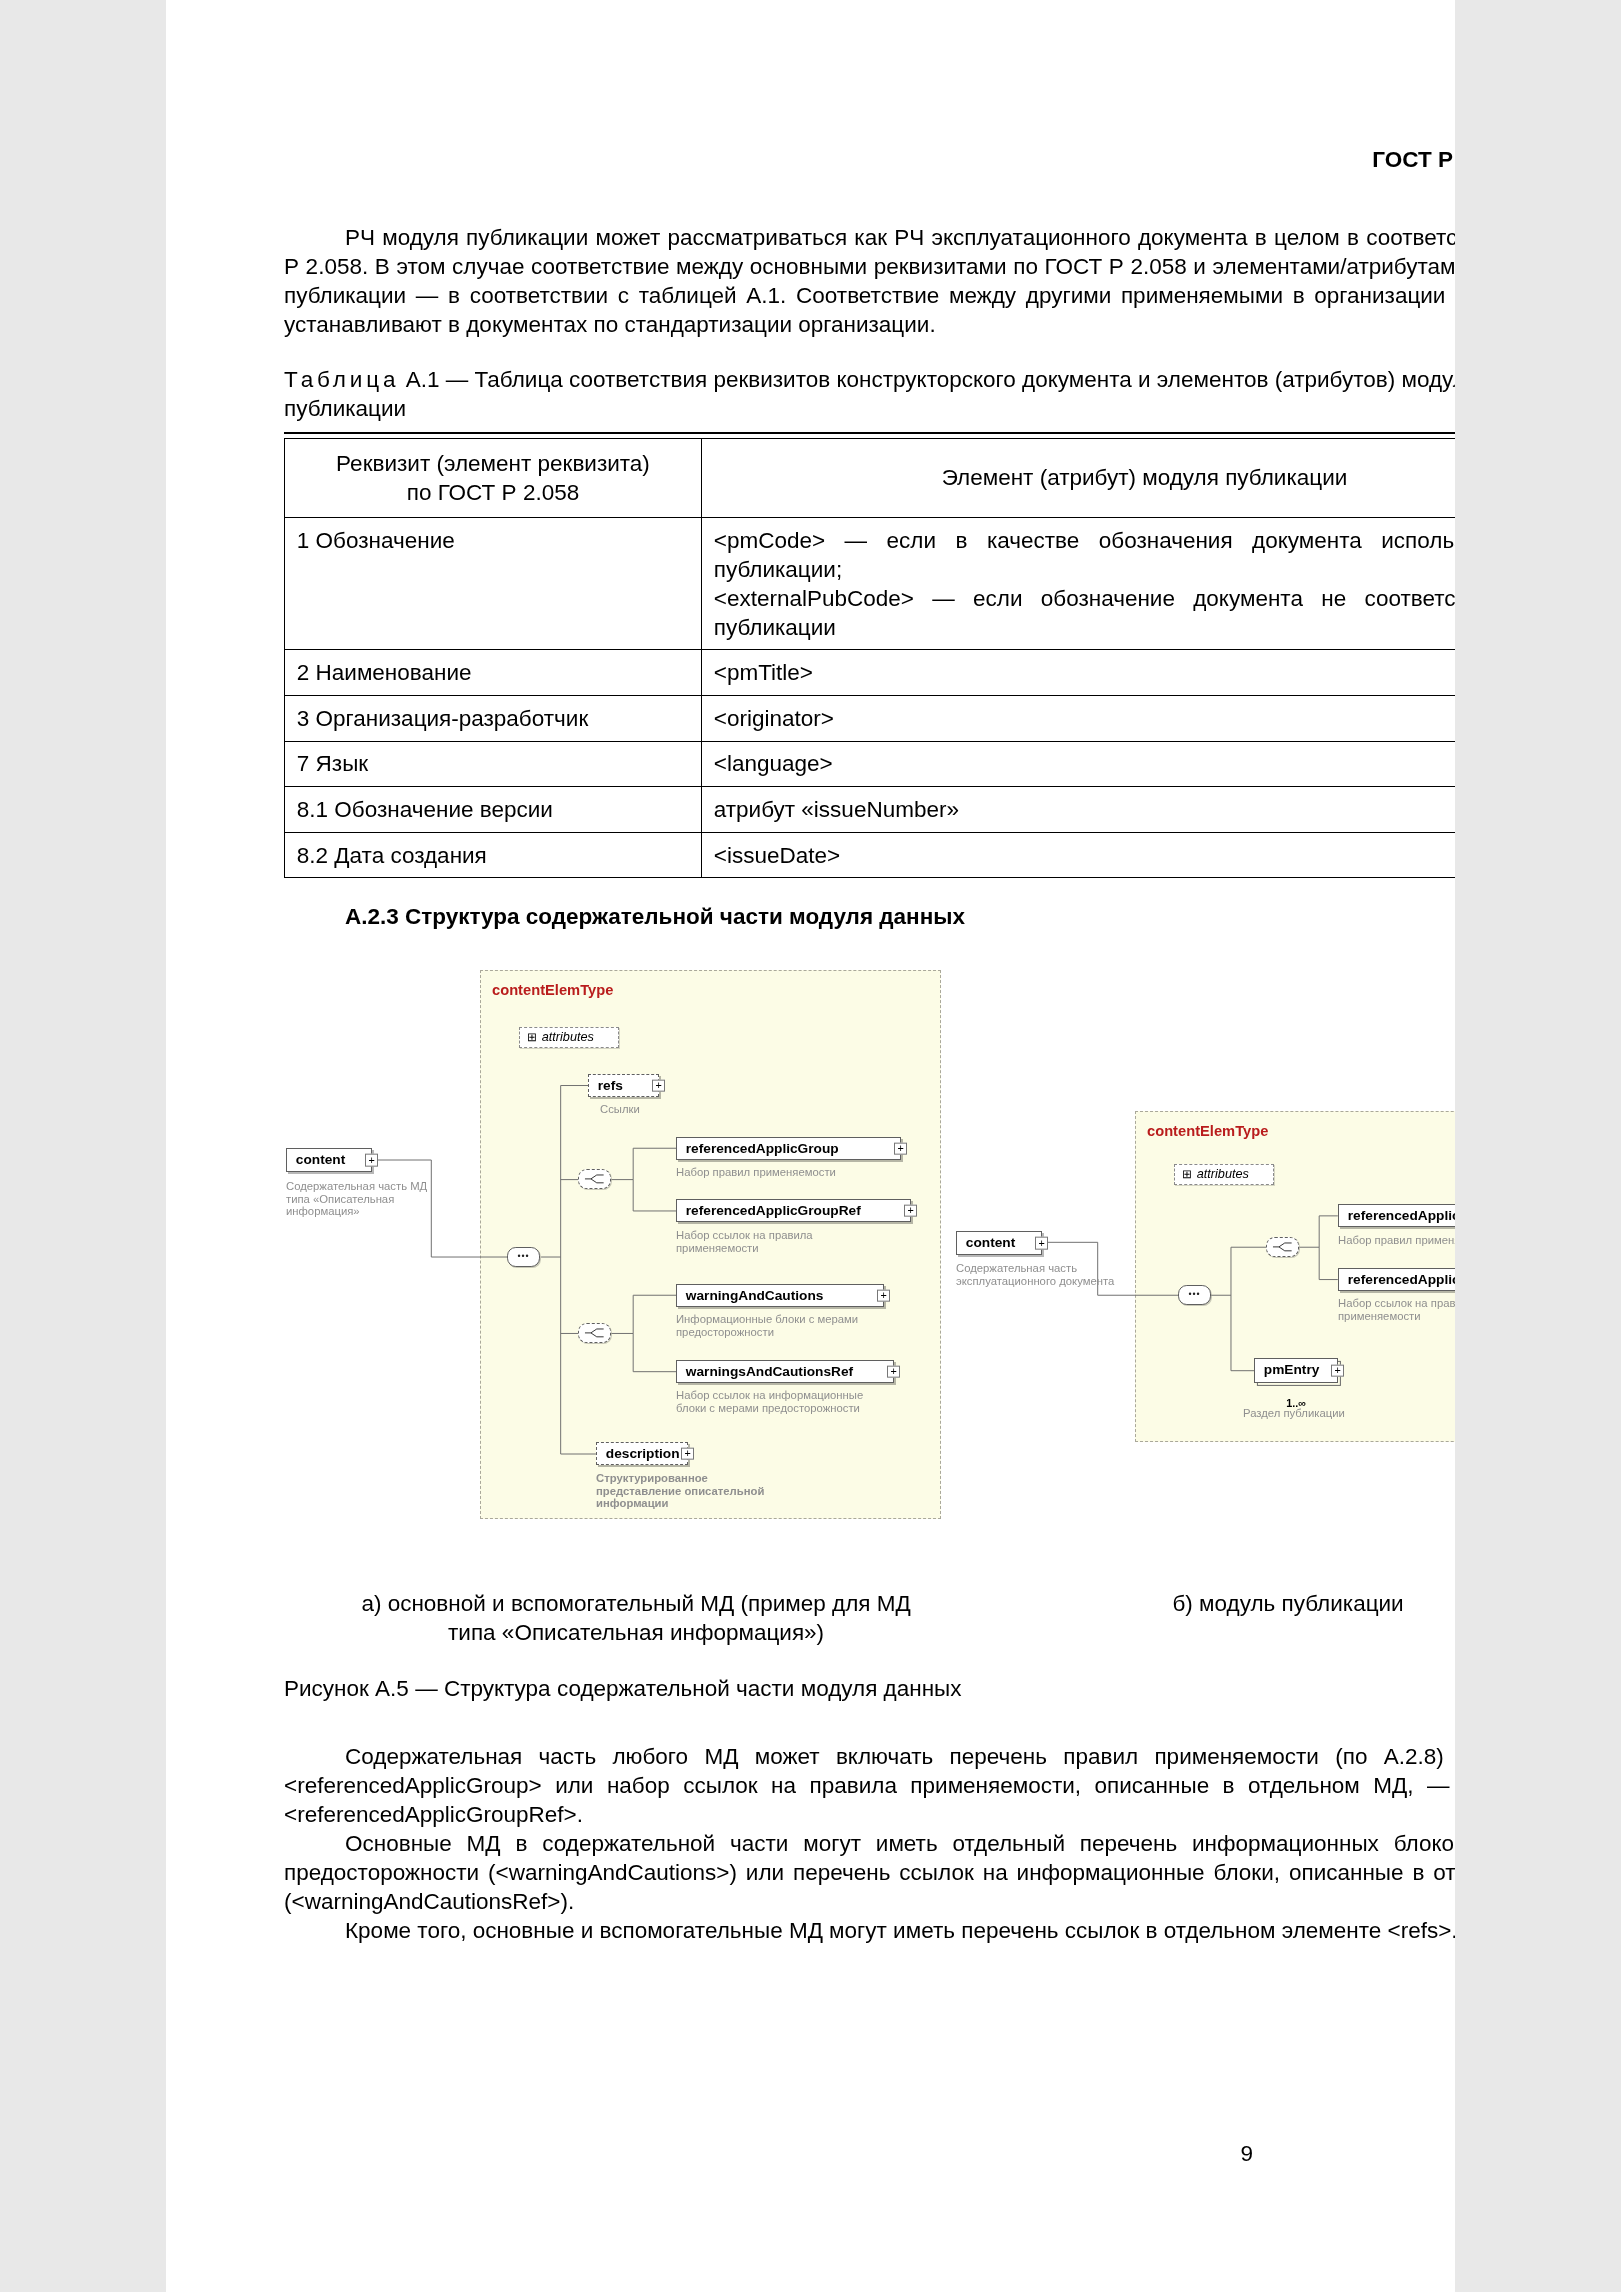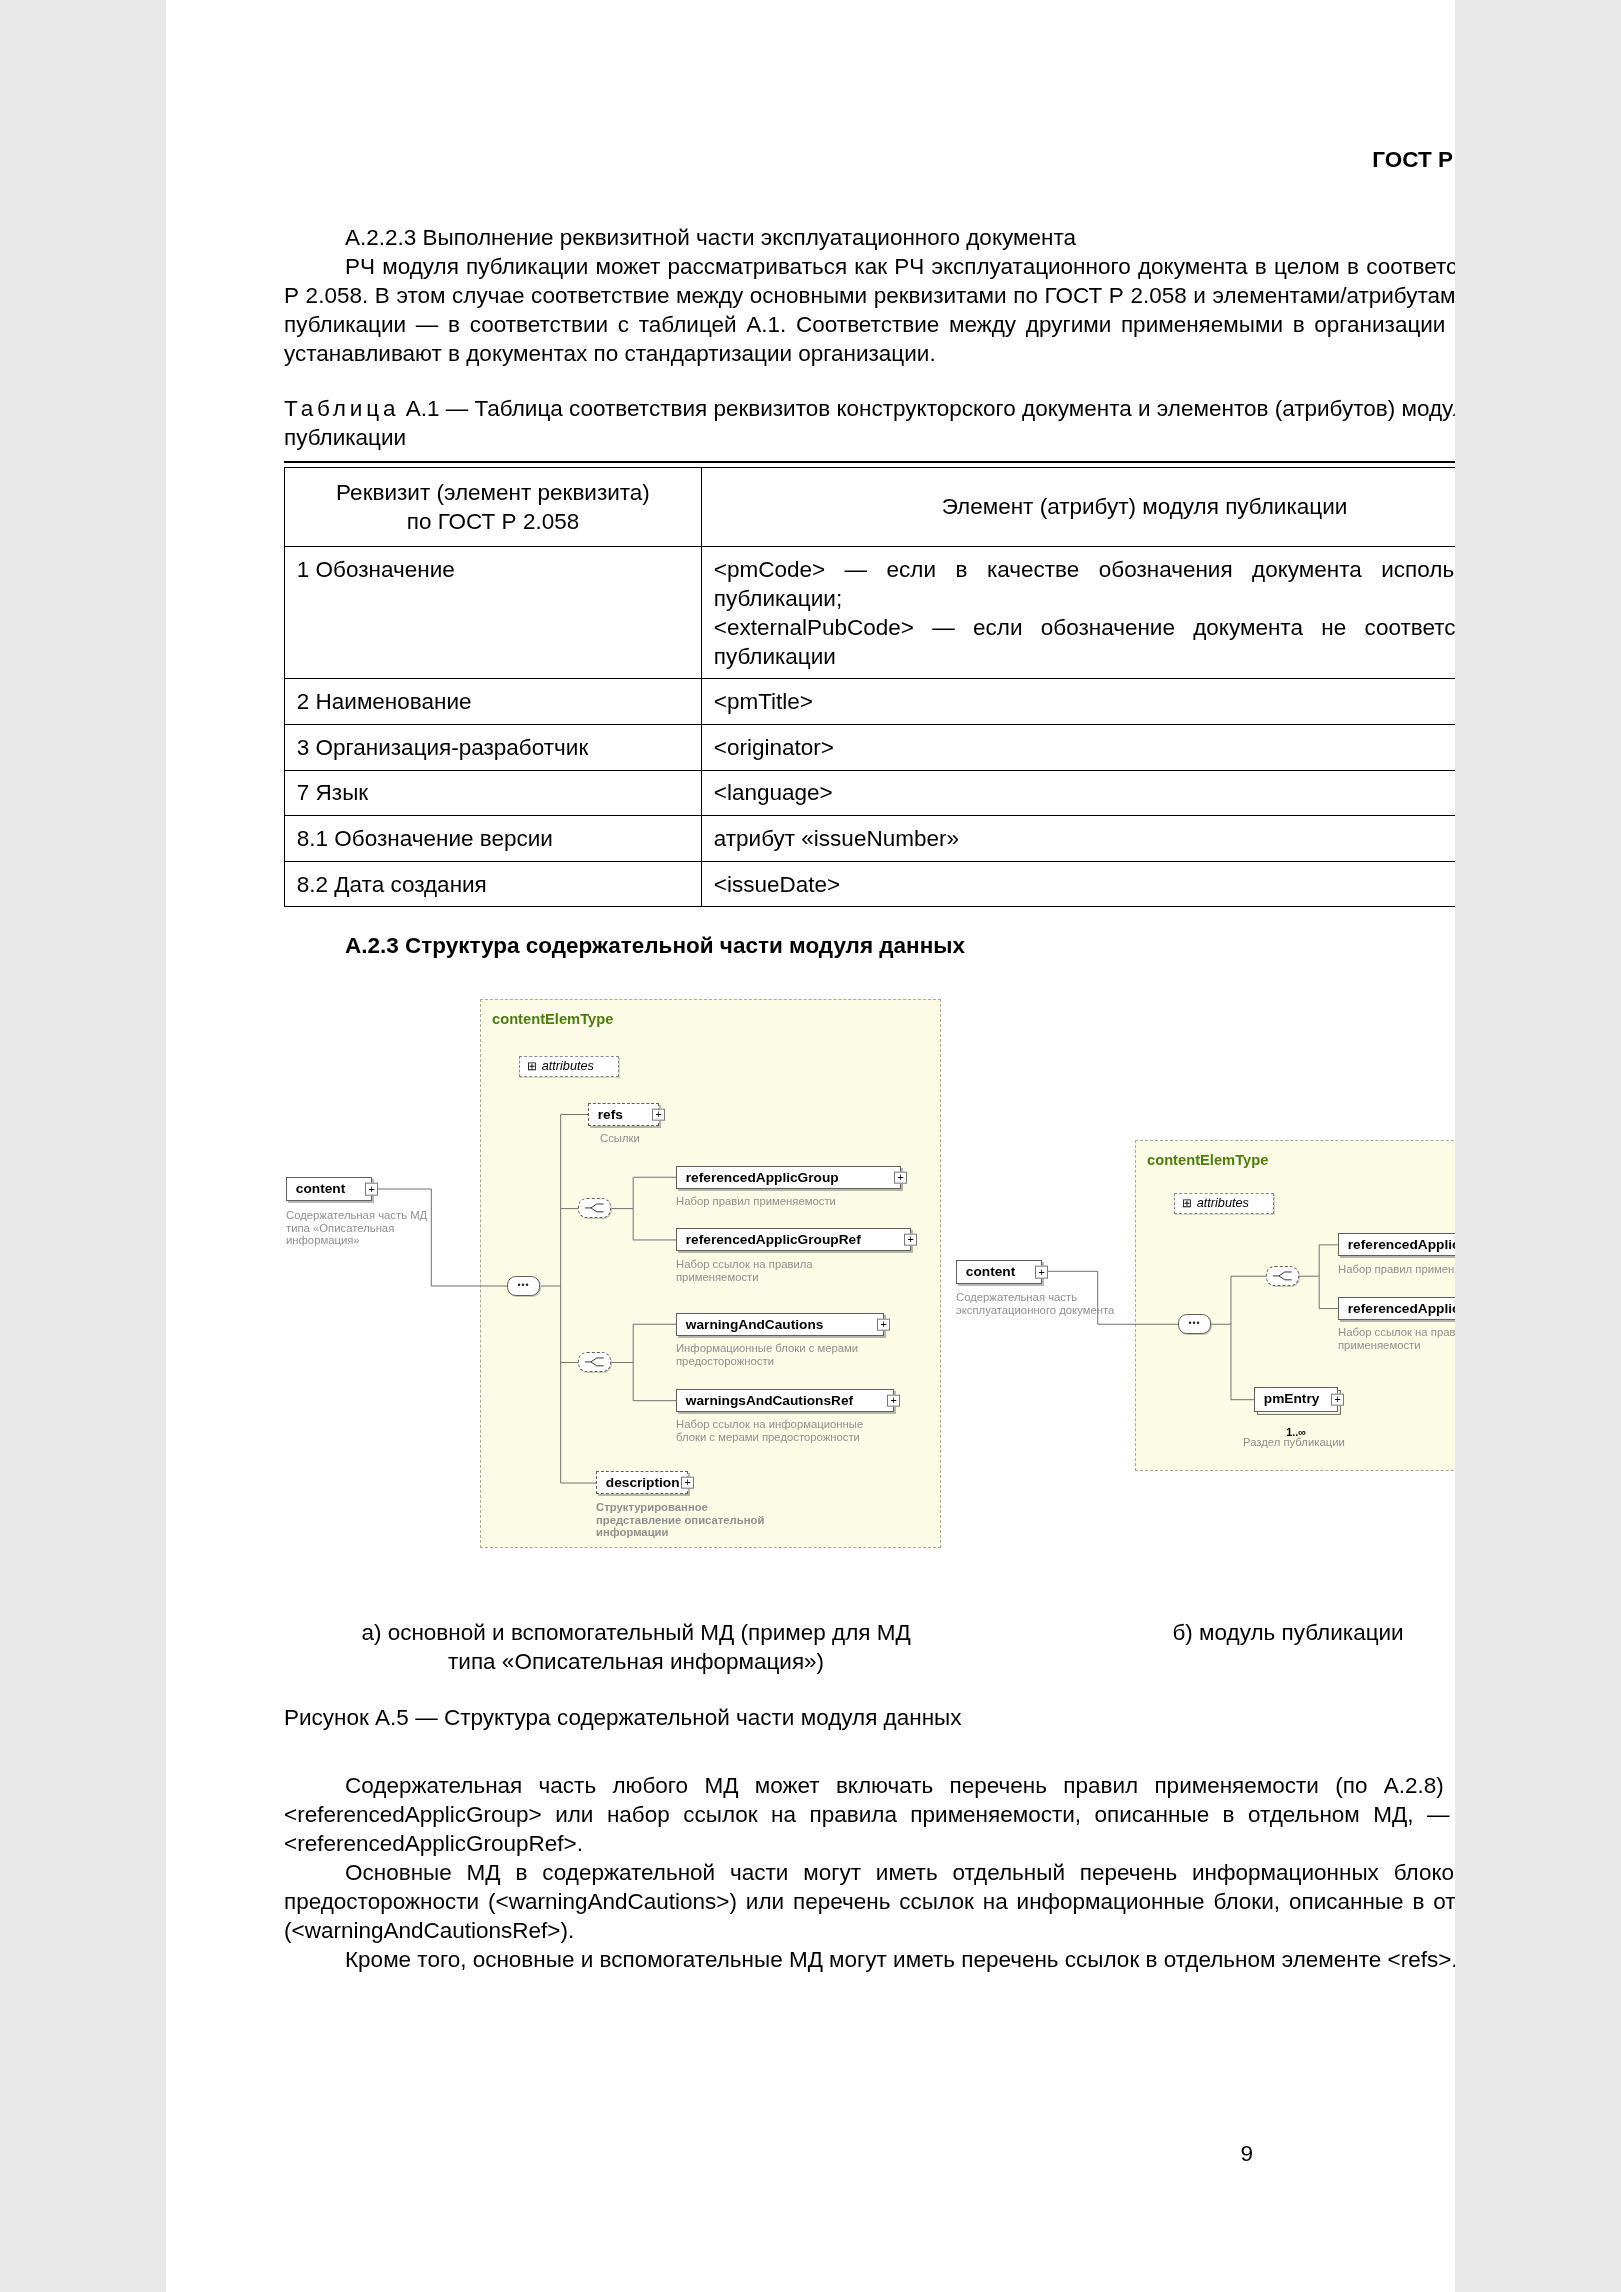--- a/index.html
+++ b/index.html
@@ -19,21 +19,21 @@
   table { width:100%; border-collapse:collapse; }
   th, td { border:1px solid #000; padding:7.8px 11.8px; vertical-align:top; font-weight:normal; }
   th { text-align:center; vertical-align:middle; padding:9.8px 11.8px; }
   .col1 { width:32%; }
   .pre { white-space:pre-line; }
   .cell2 { text-align:justify; }
   .sec-a23 { margin-top:23.5px; }
   
   .figure { position:relative; margin-top:33px; height:588px; }
   .panel { position:absolute; background:#fdfdе9; background-color:#fcfce6; border:1px dashed #aaa89a; }
-  .ptitle { position:absolute; font-size:14.7px; font-weight:bold; color:#4d7c0f; }
+  .ptitle { position:absolute; font-size:14.7px; font-weight:bold; color:#b91c1c; }
   .lines { position:absolute; left:0; top:0; width:1304px; height:588px; }
   .ebox {
     position:absolute; height:23.5px; padding:2px 8.8px; background:#fff;
     border:1px solid #5f5f5f; box-shadow:2px 2px 0 rgba(0,0,0,.28);
     font-size:13.7px; font-weight:bold; line-height:17.6px; white-space:nowrap;
   }
   .ebox.dashed { border-style:dashed; }
   .ebox.root { height:24.5px; }
   .multi { box-shadow:2.9px 2.9px 0 -1px #fcfce6, 2.9px 2.9px 0 0 #6a6a6a; }
   .plus {
@@ -64,21 +64,20 @@
   .page-number { position:absolute; right:202px; bottom:125px; }
 </style>
 </head>
 <body>
 
 <div class="page">
   <div class="content">
 
     <div class="doc-header">ГОСТ Р 2.621—2024</div>
 
-    <div class="heading-plain">А.2.2.3  Выполнение реквизитной части эксплуатационного документа</div>
     <div class="para">РЧ модуля публикации может рассматриваться как РЧ эксплуатационного документа в целом в соответствии с ГОСТ Р 2.058. В этом случае соответствие между основными реквизитами по ГОСТ Р 2.058 и элементами/атрибутами РЧ модуля публикации — в соответствии с таблицей А.1. Соответствие между другими применяемыми в организации реквизитами устанавливают в документах по стандартизации организации.</div>
 
     <div class="tbl-caption"><span class="spaced">Таблица</span><span> А.1 — Таблица соответствия реквизитов конструкторского документа и элементов (атрибутов) модуля публикации</span></div>
 
     <div class="top-rule"></div>
     <table>
       <thead>
         <tr>
           <th class="col1 pre">Реквизит (элемент реквизита)
 по  ГОСТ Р 2.058</th>

